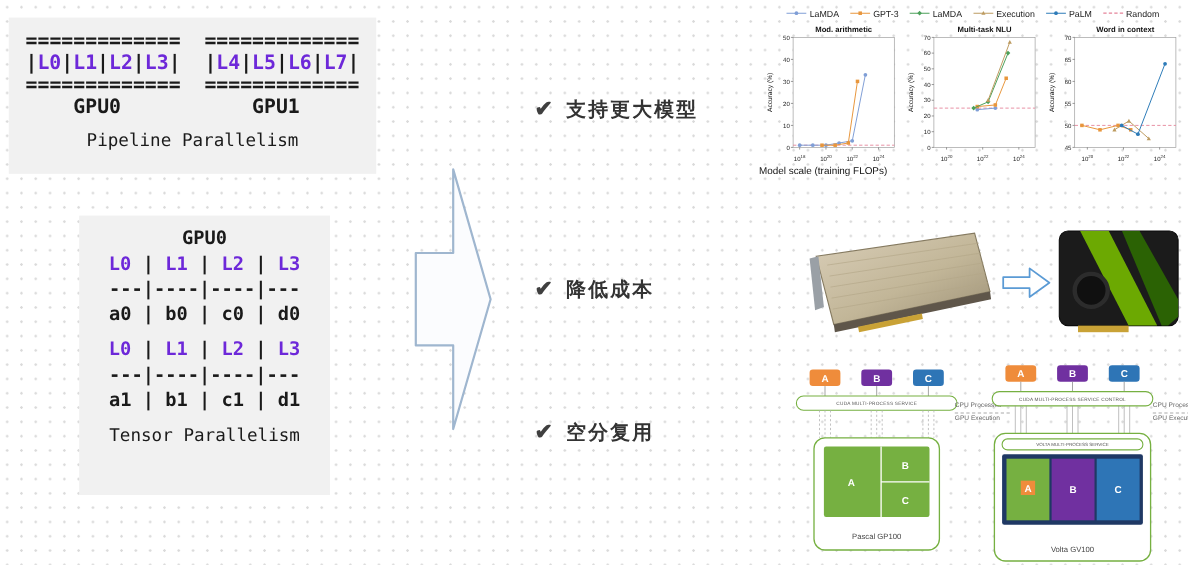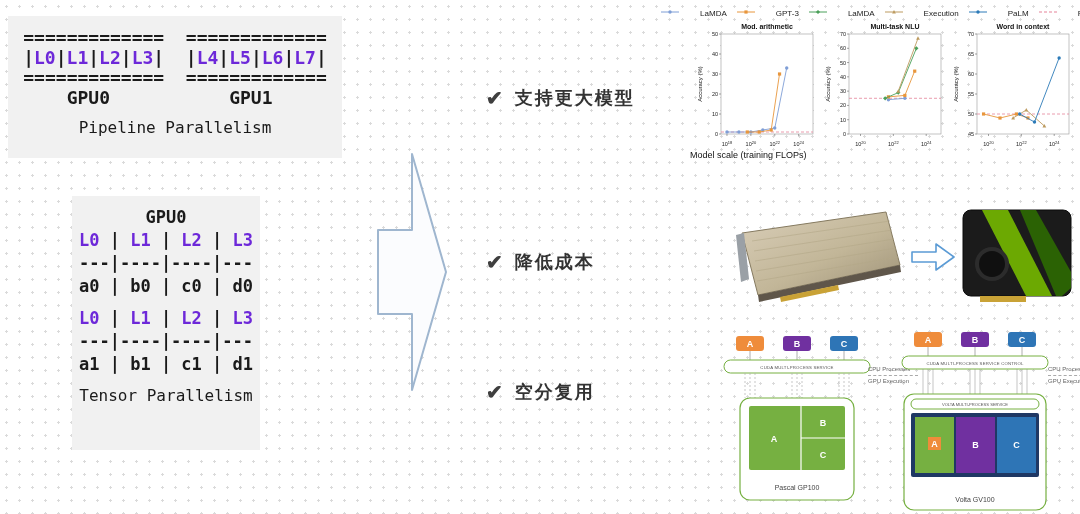--- a/index.html
+++ b/index.html
@@ -5,21 +5,21 @@
   *{margin:0;padding:0;box-sizing:border-box}
   html,body{width:1080px;height:514px}
   body{font-family:"Liberation Sans",sans-serif;overflow:hidden}
   .canvas{position:relative;width:1080px;height:514px;background-color:#ffffff;
     background-image:radial-gradient(circle,#dadada 1px,transparent 1.3px);
     background-size:13px 13px;overflow:hidden}
 
   
   .ascii-box{position:absolute;background:#f1f1f1;text-align:center;padding-top:12px}
   .pipeline-box{left:8px;top:16px;width:334px;height:142px}
-  .tensor-box{left:72px;top:196px;width:188px;height:254px;padding-top:10px}
+  .tensor-box{left:72px;top:196px;width:228px;height:254px;padding-top:10px}
   .ascii{display:inline-block;font-family:"DejaVu Sans Mono",monospace;font-weight:700;
     color:#1a1a1a;font-size:18px;line-height:20px;width:100%}
   .tensor-box .ascii{font-size:17px;line-height:23px}
   .ascii span{display:block;white-space:pre}
   .ascii .tok-layer{display:inline;color:#6d28d9}
   .box-caption{font-family:"DejaVu Sans Mono",monospace;font-weight:400;font-size:16px;
     color:#1a1a1a;margin-top:10px;white-space:pre}
   .tensor-gap{height:9px}
 
   
@@ -27,21 +27,21 @@
 
   
   .benefit{position:absolute;left:486px;display:flex;align-items:center;gap:12px}
   .benefit .check{font-size:20px;font-weight:700;color:#3f3f3f}
   .benefit .benefit-label{font-size:18px;font-weight:700;color:#333;letter-spacing:2px}
 
   
   .figure{position:absolute;left:690px;top:6px;width:388px;display:flex;flex-direction:column}
   .legend{display:flex;justify-content:center;align-items:center;gap:9px;height:14px;
     font-size:8px;color:#222;white-space:nowrap}
-  .leg-item{display:flex;align-items:center;gap:20px}
+  .leg-item{display:flex;gap:2px}
   .subplots{display:flex;gap:6px;justify-content:center}
   svg.subplot{width:122px;height:132px}
   .fig-xlabel{font-size:9px;color:#111;margin-top:-2px}
 
   
   .gpu-row{position:absolute;left:728px;top:198px;width:348px;height:118px;
     display:flex;align-items:center;justify-content:space-between}
 
   
   .mps-svg{position:absolute}

